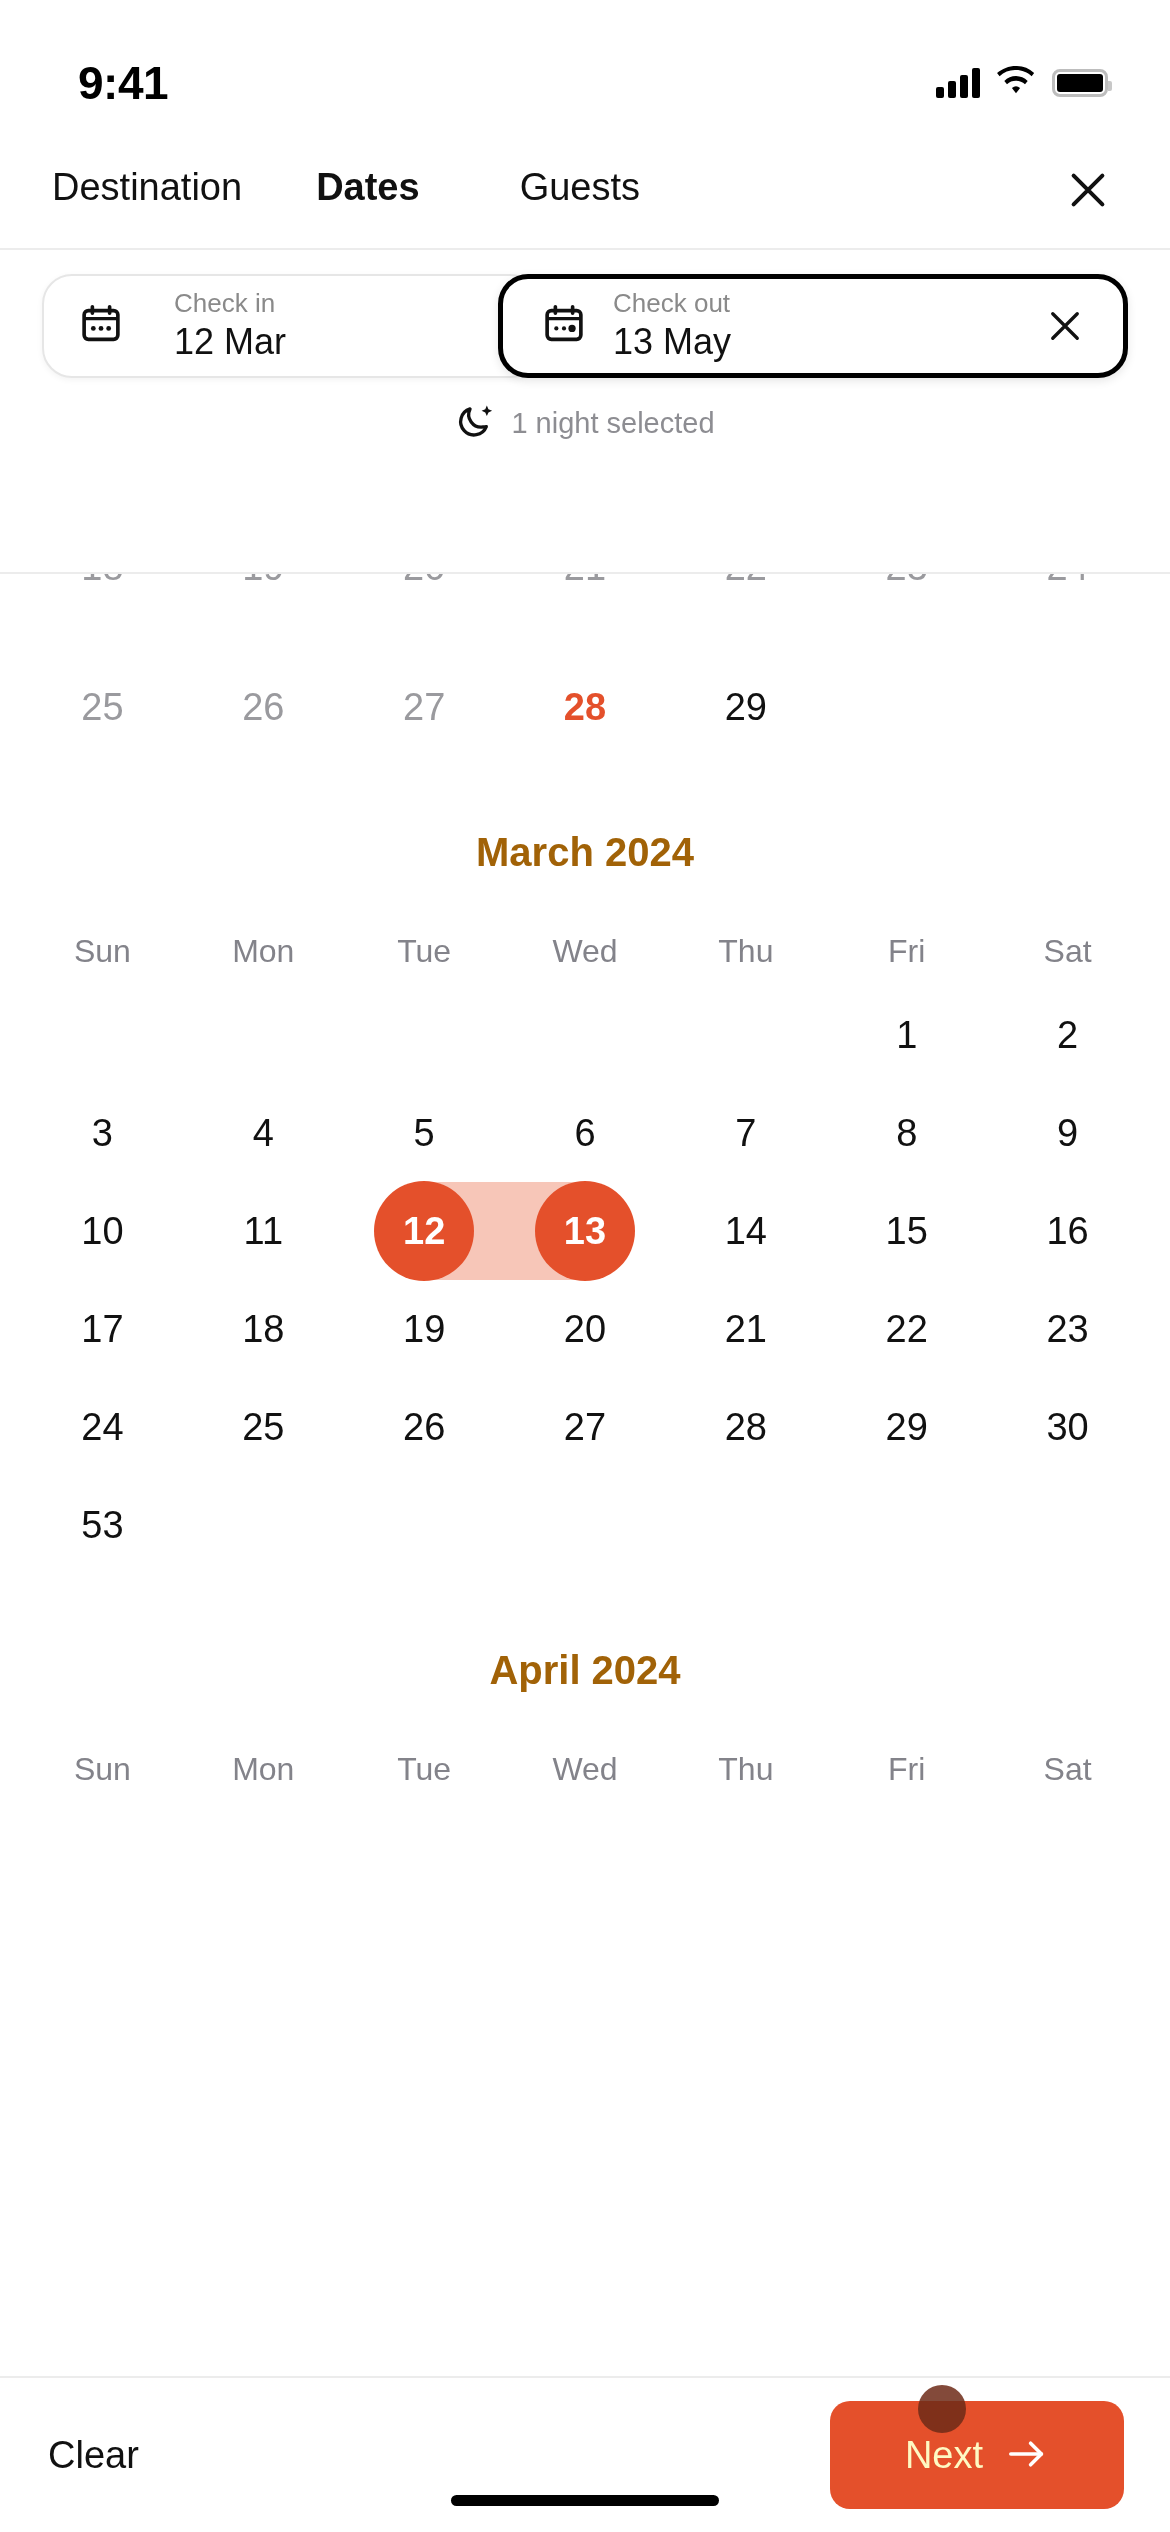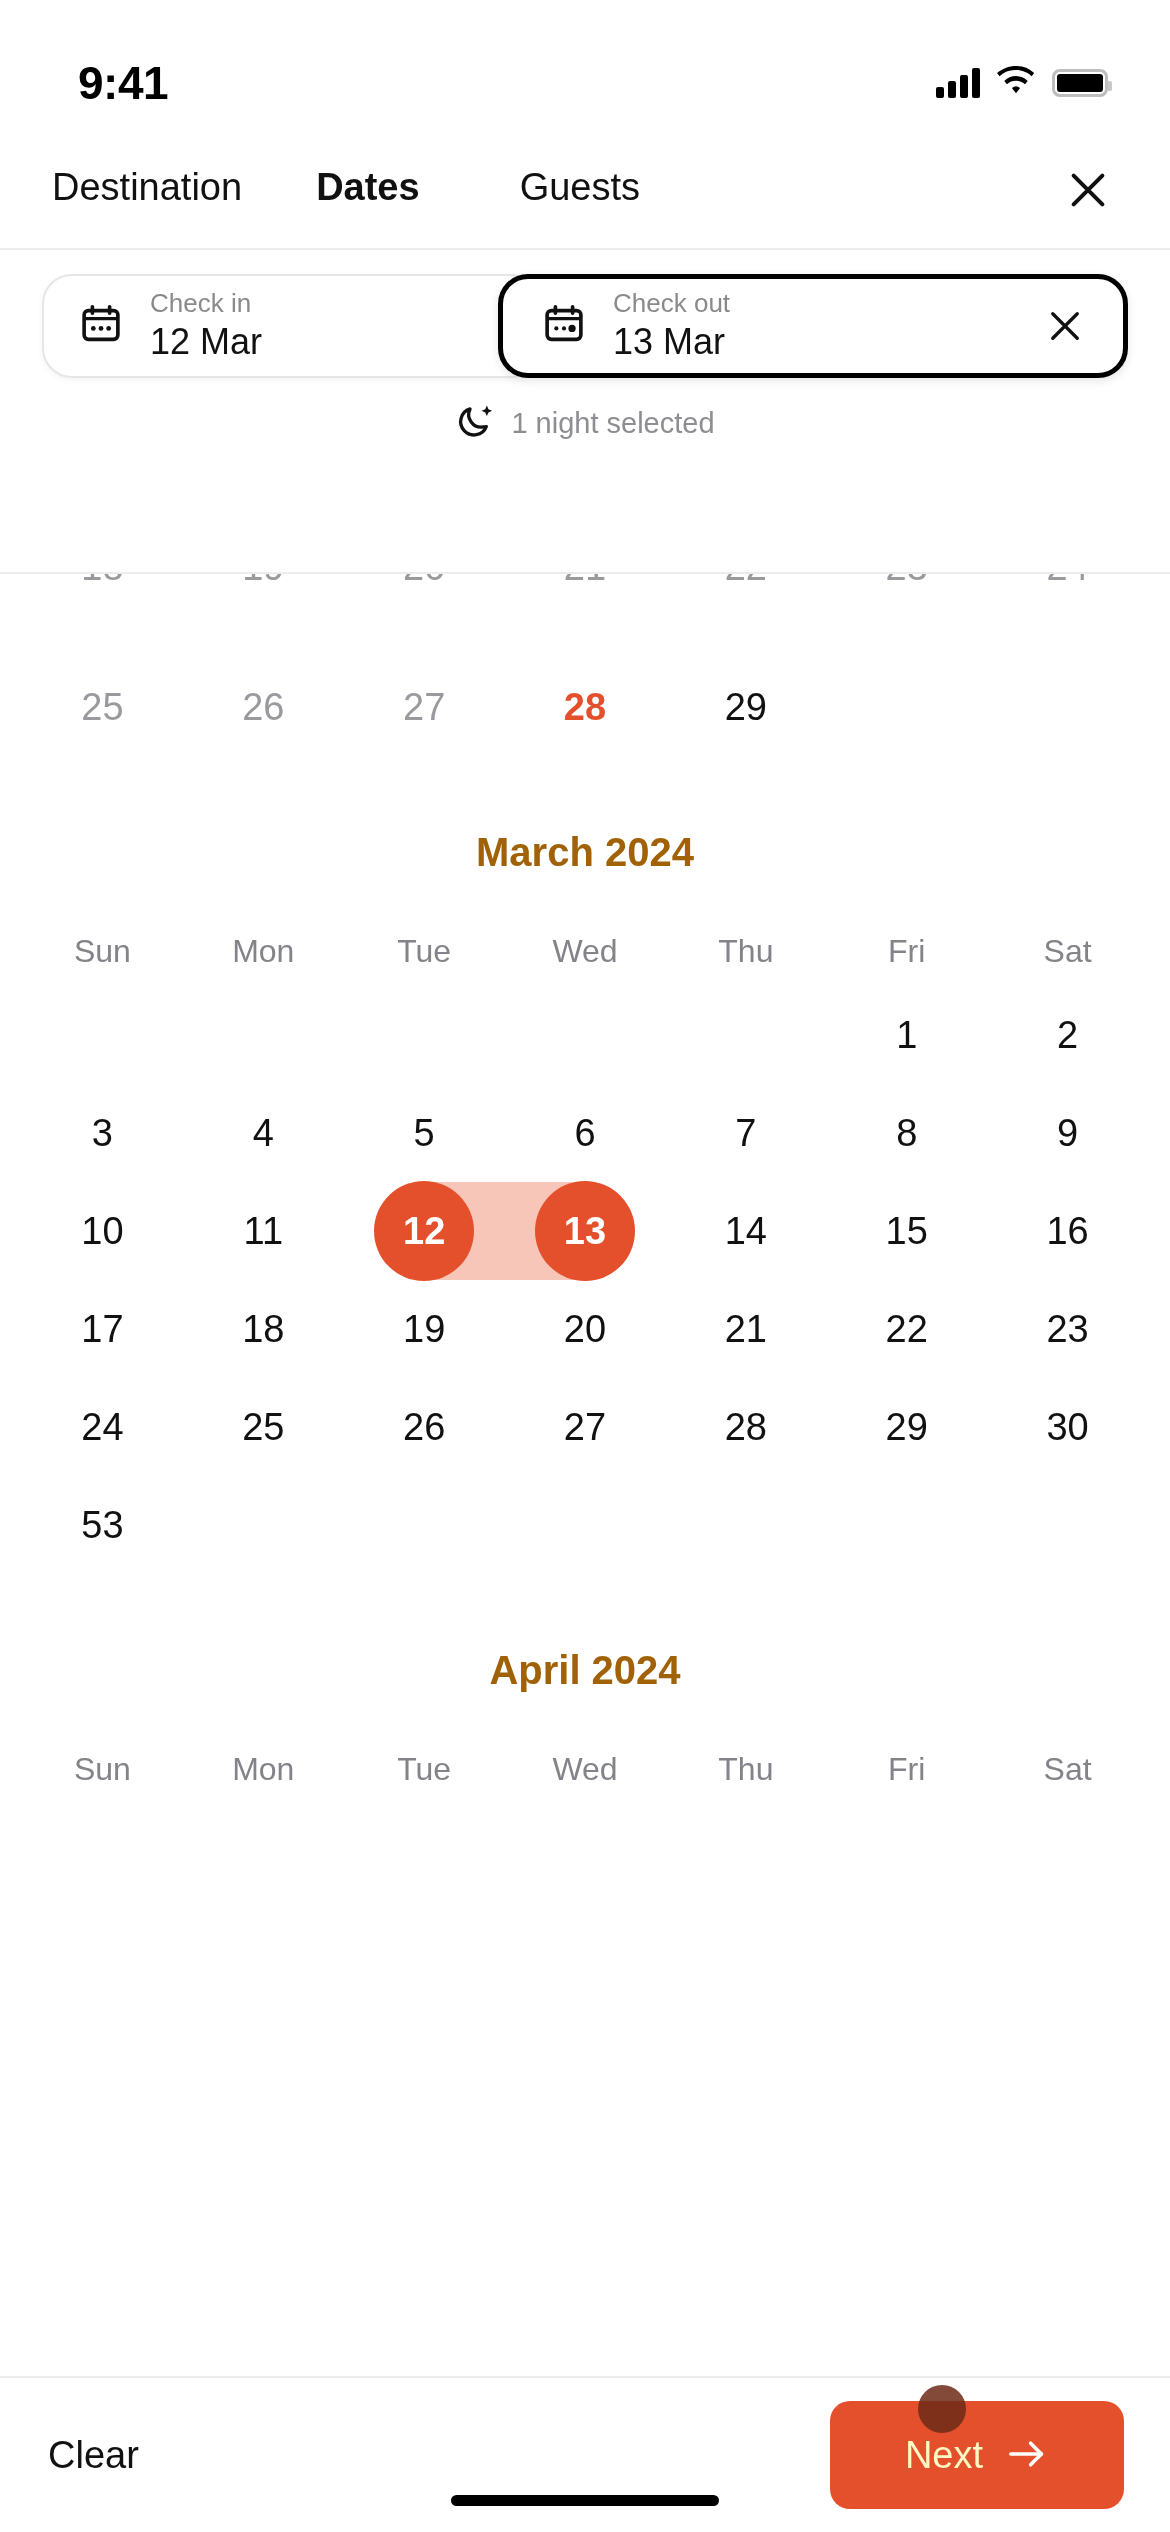--- a/index.html
+++ b/index.html
@@ -98,20 +98,21 @@
     border-radius:30px;
     background:#fff;
     position:relative;
   }
   .pill.checkin {
     flex:1;
     border:2px solid #e6e6e6;
     box-shadow:0 2px 6px rgba(0,0,0,0.05);
     padding:0 26px 0 34px;
     margin-right:-42px;
+    gap:24px;
   }
   .pill.checkout {
     width:630px;
     border:5px solid #000;
     padding:0 26px 0 38px;
     z-index:3;
     box-shadow:0 3px 10px rgba(0,0,0,0.10);
   }
   .cal-ico { flex:0 0 auto; margin-right:26px; }
   .pill-text { display:flex; flex-direction:column; justify-content:center; }
@@ -333,21 +334,21 @@
           <rect x="3.2" y="5" width="17.6" height="15" rx="2.2" fill="none" stroke="#111" stroke-width="1.9"></rect>
           <path d="M7.5 3 V6.4 M16.5 3 V6.4" stroke="#111" stroke-width="1.9" stroke-linecap="round"></path>
           <path d="M3.2 9.2 H20.8" stroke="#111" stroke-width="1.7"></path>
           <circle cx="8" cy="14.3" r="1.1" fill="#111"></circle>
           <circle cx="12" cy="14.3" r="1.1" fill="#111"></circle>
           <circle cx="16.2" cy="14.3" r="1.9" fill="#111"></circle>
         </svg>
       </span>
       <span class="pill-text">
         <span class="pill-label">Check out</span>
-        <span class="pill-value">13 Mar</span>
+        <span class="pill-value">13 May</span>
       </span>
       <span class="pill-clear">
         <svg width="42" height="42" viewBox="0 0 24 24">
           <path d="M5 5 L19 19 M19 5 L5 19" stroke="#111" stroke-width="1.9" stroke-linecap="round"></path>
         </svg>
       </span>
     </div>
 
   </div>
 

